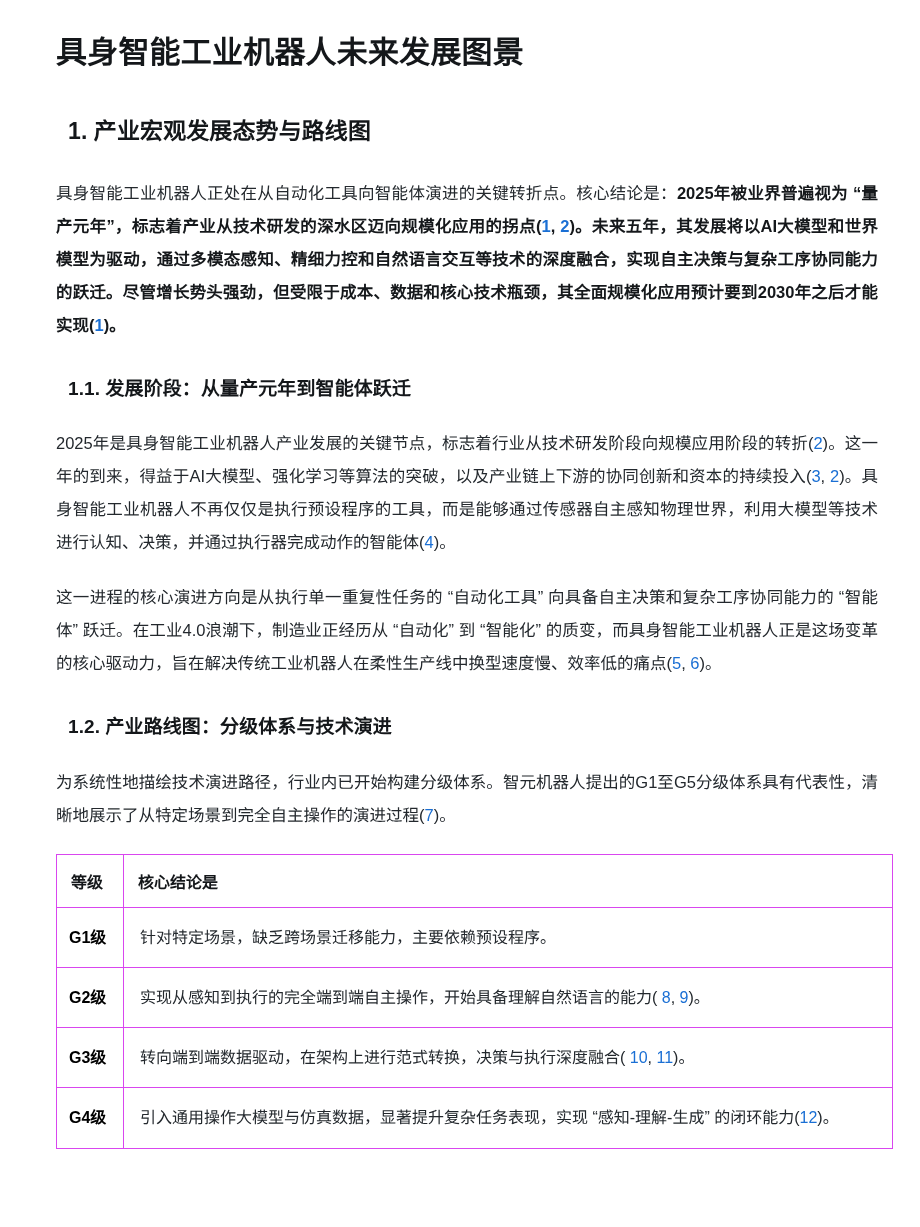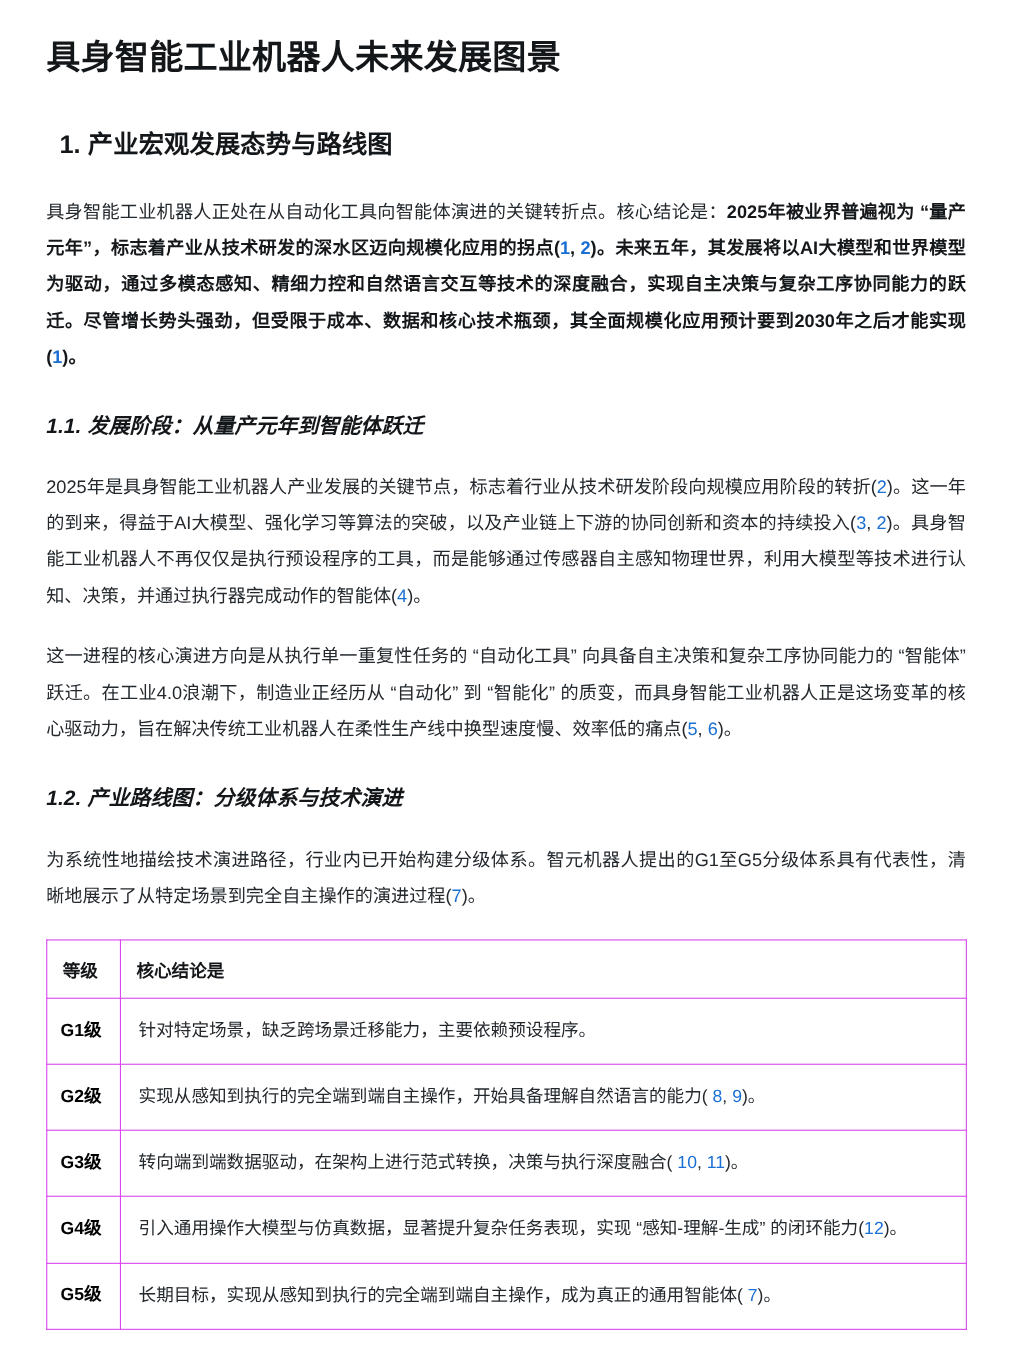--- a/index.html
+++ b/index.html
@@ -11,21 +11,21 @@
   }
   body {
     width: 920px;
     min-height: 1227px;
     font-family: "Liberation Sans", "DejaVu Sans", sans-serif;
     color: #1f2328;
     -webkit-font-smoothing: antialiased;
   }
   .page {
     width: 920px;
-    padding: 34px 42px 0 42px;
+    padding: 34px 42px 0 56px;
   }
 
   h1.doc-title {
     font-size: 31px;
     line-height: 1.25;
     font-weight: 700;
     letter-spacing: 0.2px;
     margin: 0 0 44px 0;
     color: #14171a;
   }
@@ -36,24 +36,23 @@
     font-weight: 700;
     margin: 0 0 30px 12px;
     color: #14171a;
     letter-spacing: 0.1px;
   }
 
   h3.sub-title {
     font-size: 19px;
     line-height: 1.35;
     font-weight: 700;
-    margin: 34px 0 26px 0;
+    margin: 34px 0 26px 12px;
     color: #14171a;
     letter-spacing: 0.1px;
-    font-style: italic;
   }
 
   p.para {
     font-size: 16.5px;
     line-height: 2.0;
     margin: 0 0 22px 0;
     color: #23282d;
     text-align: justify;
     text-justify: inter-ideograph;
   }
@@ -146,20 +145,16 @@
           <td class="feat"><span>实现从感知到执行的完全端到端自主操作，开始具备理解自然语言的能力( </span><a class="cite" href="#">8</a><span>, </span><a class="cite" href="#">9</a><span>)。</span></td>
         </tr>
         <tr>
           <td class="lvl">G3级</td>
           <td class="feat"><span>转向端到端数据驱动，在架构上进行范式转换，决策与执行深度融合( </span><a class="cite" href="#">10</a><span>, </span><a class="cite" href="#">11</a><span>)。</span></td>
         </tr>
         <tr>
           <td class="lvl">G4级</td>
           <td class="feat"><span>引入通用操作大模型与仿真数据，显著提升复杂任务表现，实现 “感知-理解-生成” 的闭环能力(</span><a class="cite" href="#">12</a><span>)。</span></td>
         </tr>
-        <tr>
-          <td class="lvl">G5级</td>
-          <td class="feat"><span>长期目标，实现从感知到执行的完全端到端自主操作，成为真正的通用智能体( </span><a class="cite" href="#">7</a><span>)。</span></td>
-        </tr>
       </tbody>
   </table>
 
 </div>
 
 </body></html>

